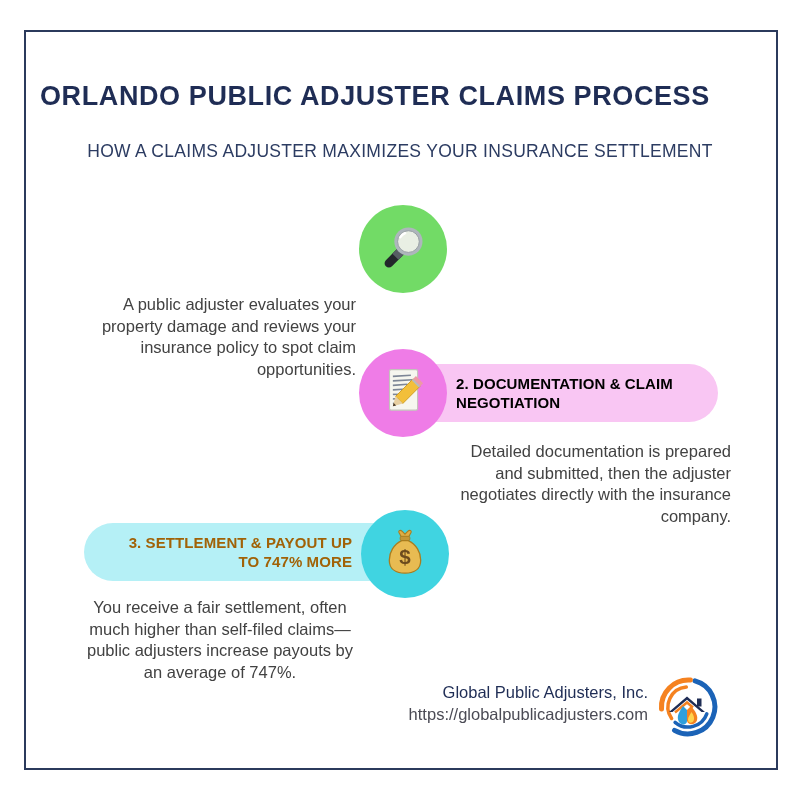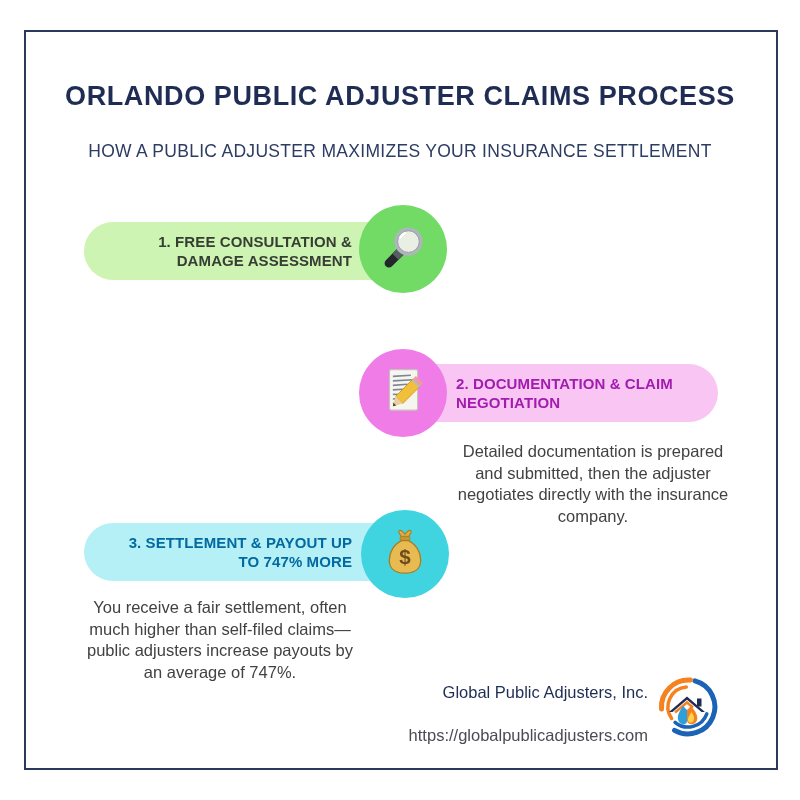--- a/index.html
+++ b/index.html
@@ -1,71 +1,69 @@
 <!DOCTYPE html>
 <html><head>
 <meta charset="utf-8">
 <style>
   * { margin:0; padding:0; box-sizing:border-box; }
   html,body { width:800px; height:800px; background:#ffffff; font-family:"Liberation Sans", sans-serif; }
   .canvas { position:relative; width:800px; height:800px; background:#ffffff; overflow:hidden; }
   .frame { position:absolute; left:24px; top:30px; width:754px; height:740px; border:2px solid #2b3a5c; background:#ffffff; }
-  .title { position:absolute; left:40px; top:81px; width:720px; text-align:center;
+  .title { position:absolute; left:40px; top:81px; width:720px; 
            font-size:27px; font-weight:bold; letter-spacing:0.6px; color:#1f2d55; }
   .subtitle { position:absolute; left:40px; top:141px; width:720px; text-align:center;
               font-size:17.5px; font-weight:normal; letter-spacing:0.3px; color:#2c3c62; }
 
   .pill { position:absolute; height:58px; border-radius:30px; display:flex; align-items:center; }
   .pill-label { font-size:15px; font-weight:bold; line-height:19px; letter-spacing:0.1px; color:#383d34; width:100%; }
   .pill-1 { left:84px;  top:222px; width:348px; }
   .pill-1 .pill-label { text-align:right; padding:0 80px 0 24px; }
   .pill-2 { left:404px; top:364px; width:314px; }
-  .pill-2 .pill-label { text-align:left;  padding:0 22px 0 52px; color:#a21caf; }
+  .pill-2 .pill-label { text-align:left;  padding:0 22px 0 52px; color:#000000; }
   .pill-3 { left:84px;  top:523px; width:348px; }
-  .pill-3 .pill-label { text-align:right; padding:0 80px 0 24px; color:#0369a1; }
+  .pill-3 .pill-label { text-align:right; padding:0 80px 0 24px; color:#a16207; }
 
   .step-circle { position:absolute; width:88px; height:88px; border-radius:50%;
                  display:flex; align-items:center; justify-content:center; }
   .circle-1 { left:359px; top:205px; }
   .circle-2 { left:359px; top:349px; }
   .circle-3 { left:361px; top:510px; }
 
   .desc { position:absolute; font-size:16.5px; line-height:21.5px; color:#424242; }
   .desc-1 { left:92px;  top:294px; width:264px; text-align:right; }
-  .desc-2 { left:455px; top:441px; width:276px; text-align:center; }
+  .desc-2 { left:455px; top:441px; width:276px; text-align:right; }
   .desc-3 { left:84px;  top:597px; width:272px; text-align:center; }
 
   .footer-text { position:absolute; right:152px; top:682px; text-align:right; }
   .footer-company { font-size:16.5px; font-weight:normal; color:#1f2d55; line-height:20px; }
-  .footer-url { font-size:16.5px; color:#4b4b55; line-height:20px; margin-top:23px; text-decoration:none; display:block; }
+  .footer-url { font-size:16.5px; color:#4b4b55; line-height:20px; margin-top:2px; text-decoration:none; display:block; }
   .footer-logo { position:absolute; left:656px; top:675px; width:64px; height:64px; }
 </style>
 </head>
 <body>
 
 <div class="canvas">
   <div class="frame"></div>
 
   <div class="title">ORLANDO PUBLIC ADJUSTER CLAIMS PROCESS</div>
-  <div class="subtitle">HOW A PUBLIC ADJUSTER MAXIMIZES YOUR INSURANCE SETTLEMENT</div>
+  <div class="subtitle">HOW A CLAIMS ADJUSTER MAXIMIZES YOUR INSURANCE SETTLEMENT</div>
 
-  <div class="pill pill-1" style="background-color: rgb(205, 244, 178);">
-    <div class="pill-label">1. FREE CONSULTATION &amp; DAMAGE ASSESSMENT</div>
-  </div>
   <div class="step-circle circle-1" style="background-color: rgb(114, 219, 102);">
     <span>
       <svg width="52" height="52" viewBox="0 0 48 48">
         <line x1="11" y1="39" x2="21" y2="29" stroke="#23272b" stroke-width="8" stroke-linecap="round"></line>
         <line x1="17" y1="33" x2="22" y2="28" stroke="#565d63" stroke-width="8"></line>
         <circle cx="29" cy="19" r="13" fill="#aeb6bc"></circle>
         <circle cx="29" cy="19" r="10" fill="#e9efe4" stroke="#8f969c" stroke-width="0.8"></circle>
         <path d="M 21.5 15 A 9 9 0 0 1 26 11.2" stroke="#ffffff" stroke-width="2.2" fill="none" stroke-linecap="round"></path>
       </svg>
     </span>
   </div>
+  <div class="desc desc-1">A public adjuster evaluates your property damage and reviews your insurance policy to spot claim opportunities.</div>
 
   <div class="pill pill-2" style="background-color: rgb(249, 198, 243);">
     <div class="pill-label">2. DOCUMENTATION &amp; CLAIM NEGOTIATION</div>
   </div>
   <div class="step-circle circle-2" style="background-color: rgb(239, 124, 231);">
     <span>
       <svg width="54" height="54" viewBox="0 0 48 48">
         <rect x="12" y="5" width="25" height="36" rx="1.5" fill="#f6f6ef" stroke="#c2c2ba" stroke-width="1"></rect>
         <g stroke="#7d8696" stroke-width="1.4">
           <line x1="15" y1="11" x2="31" y2="10"></line>

